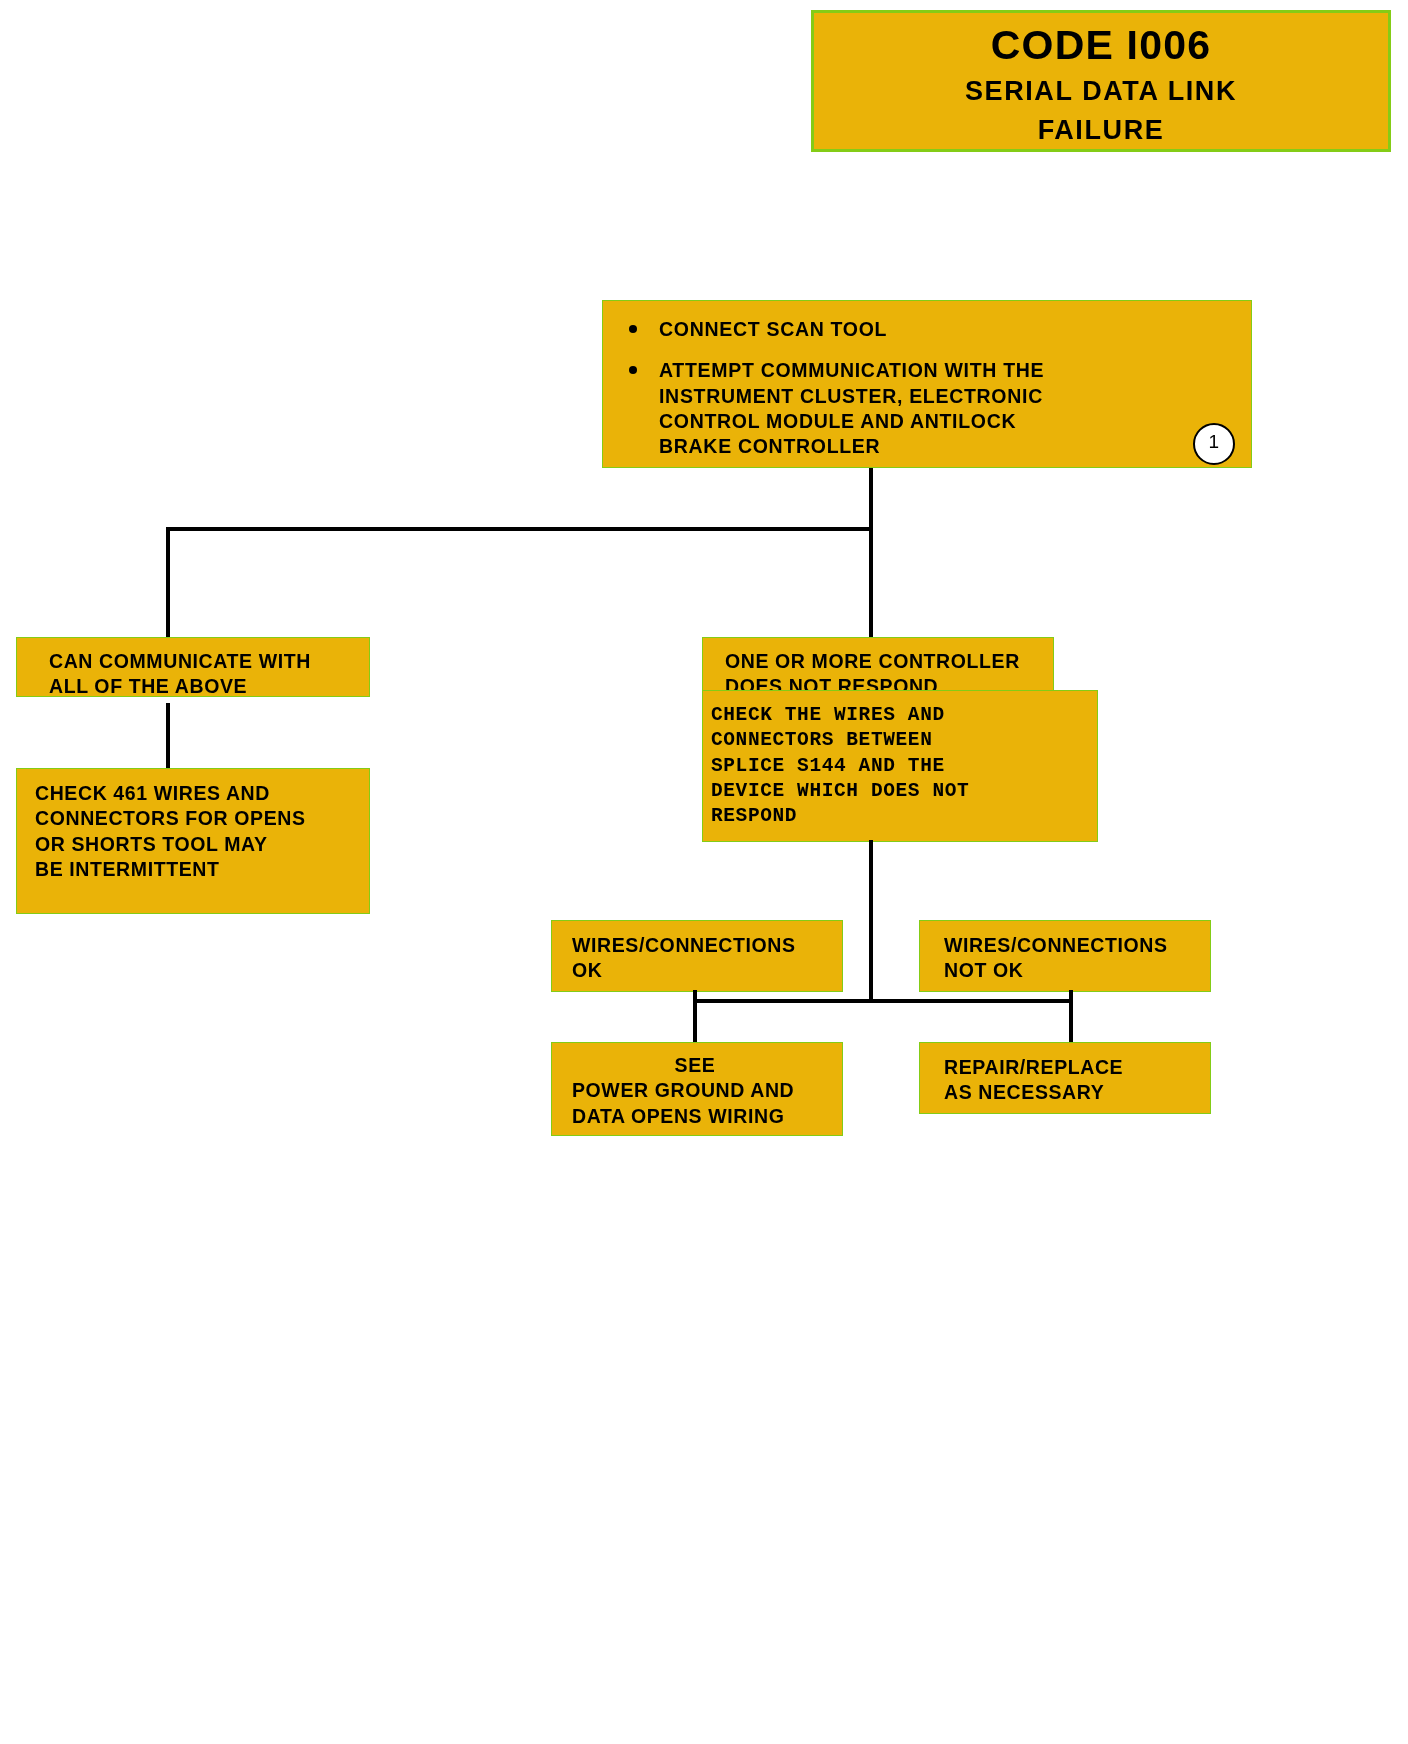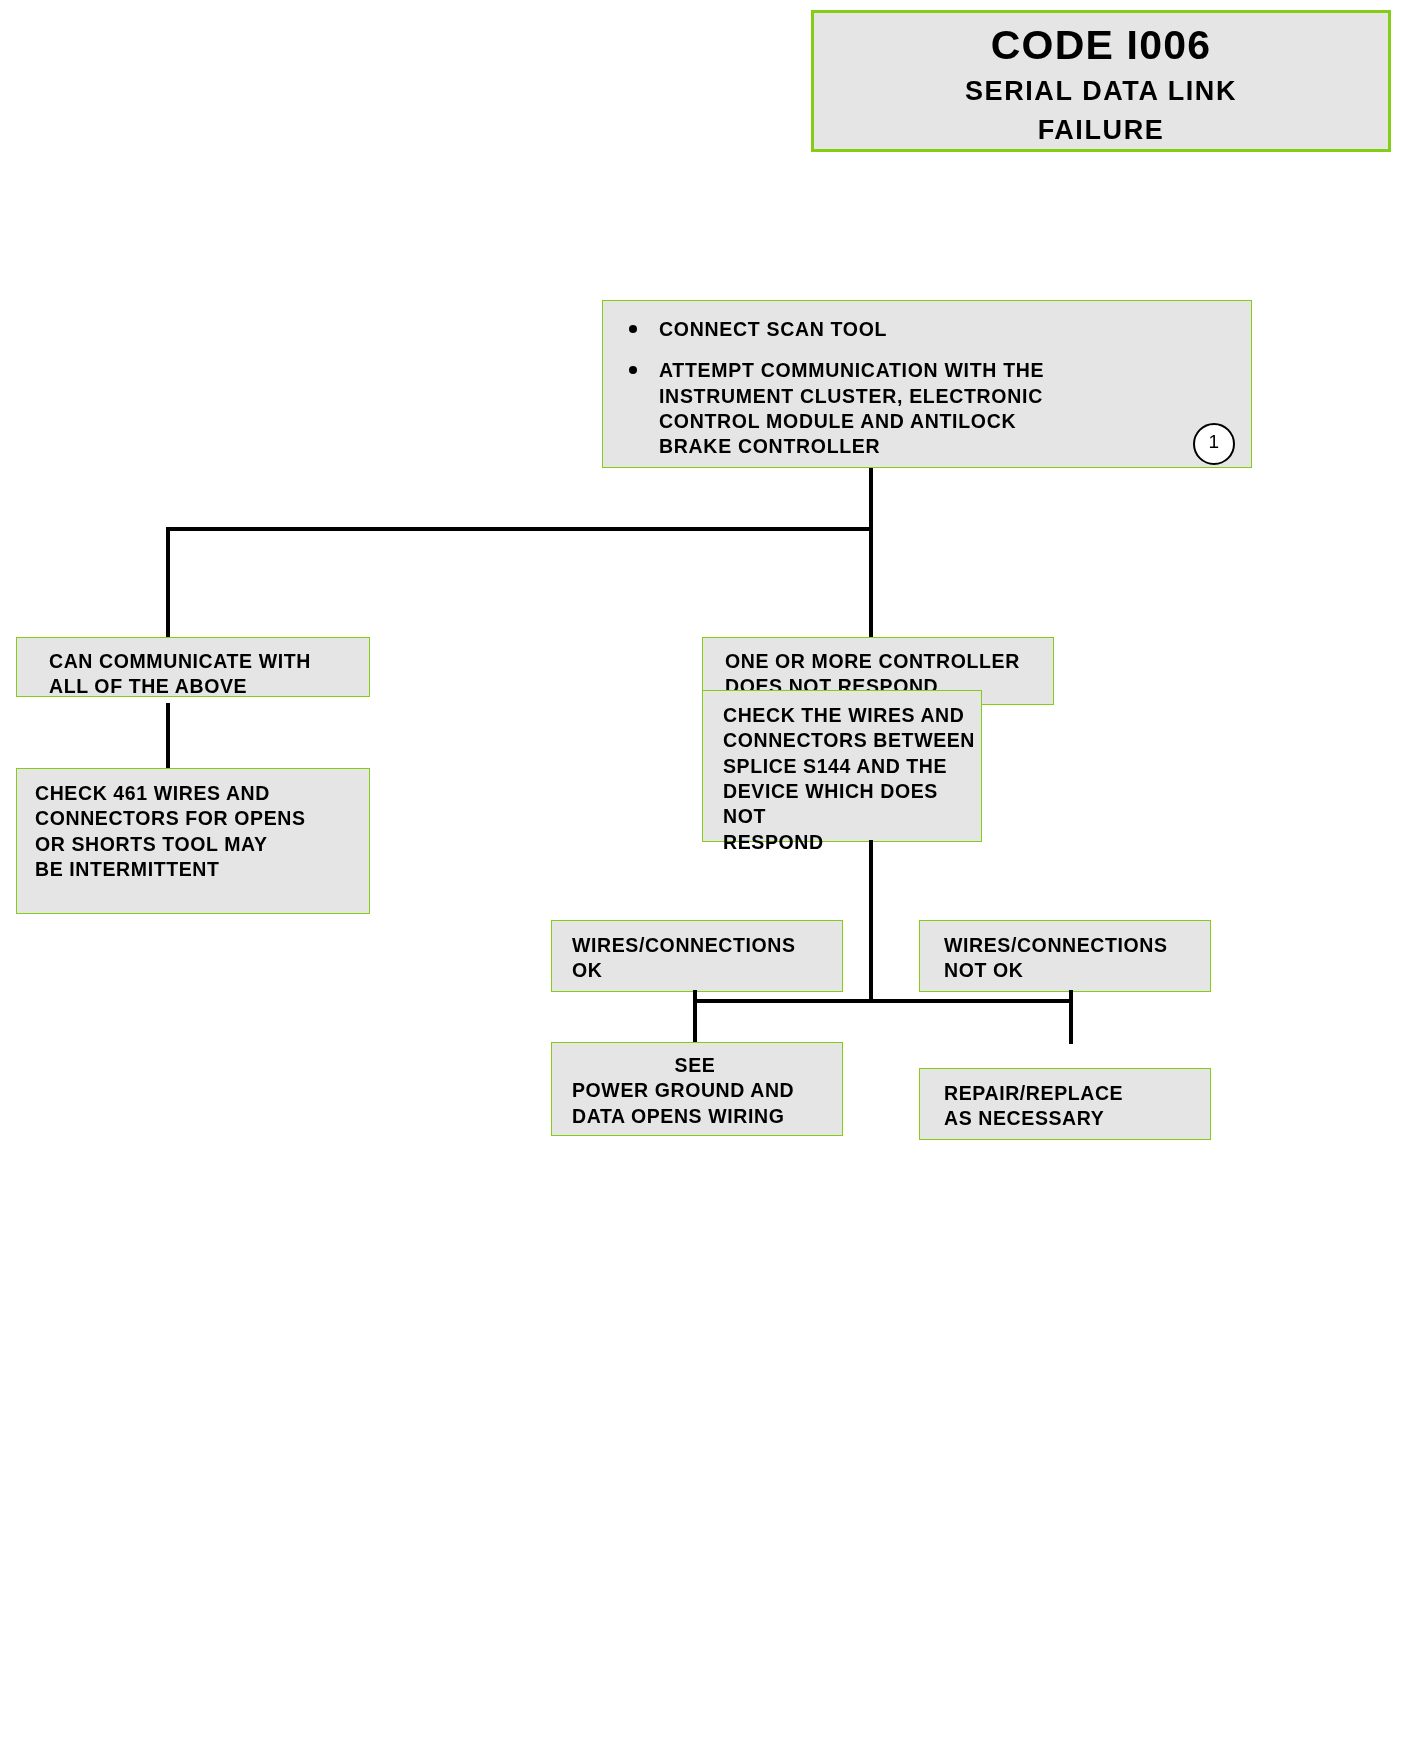--- a/index.html
+++ b/index.html
@@ -17,21 +17,21 @@
     height: 1744px;
     background: #ffffff;
     overflow: hidden;
   }
 
   
   .box {
     position: absolute;
     box-sizing: border-box;
     border: 1px solid #84cc16;
-    background: #e5e5e5;
+    background: #eab308;
     font-weight: bold;
     letter-spacing: 0.6px;
     line-height: 1.30;
   }
   .line-v {
     position: absolute;
     background: #000;
     width: 4px;
   }
   .line-h {
@@ -138,24 +138,25 @@
     left: 702px;
     top: 637px;
     width: 352px;
     height: 68px;
     padding: 11px 4px 0 22px;
     font-size: 19.5px;
   }
   #box-check-splice {
     left: 702px;
     top: 690px;
-    width: 280px;
+    width: 396px;
     height: 152px;
-    padding: 12px 0 0 20px;
-    font-size: 19.5px;
+    padding: 12px 0 0 8px;
+    font-size: 19.5px;
+    font-family: Liberation Mono, monospace;
   }
   #box-wires-ok {
     left: 551px;
     top: 920px;
     width: 292px;
     height: 72px;
     padding: 12px 0 0 20px;
     font-size: 19.5px;
   }
   #box-wires-not-ok {
@@ -174,21 +175,21 @@
     padding: 10px 0 0 20px;
     font-size: 19.5px;
     text-align: left;
   }
   #box-see-power .centered {
     text-align: center;
     padding-right: 24px;
   }
   #box-repair-replace {
     left: 919px;
-    top: 1068px;
+    top: 1042px;
     width: 292px;
     height: 72px;
     padding: 12px 0 0 24px;
     font-size: 19.5px;
   }
 
   
   #footer-note {
     position: absolute;
     left: 0;

